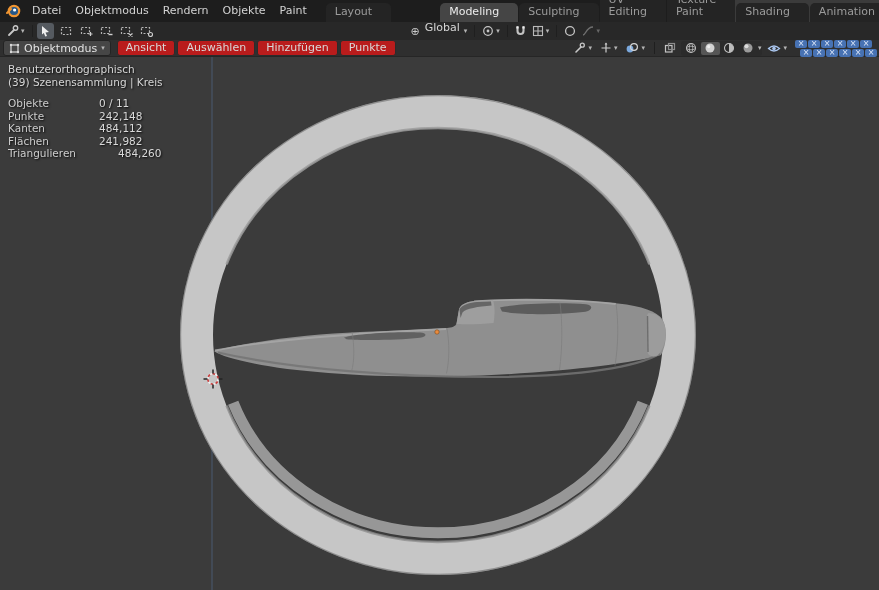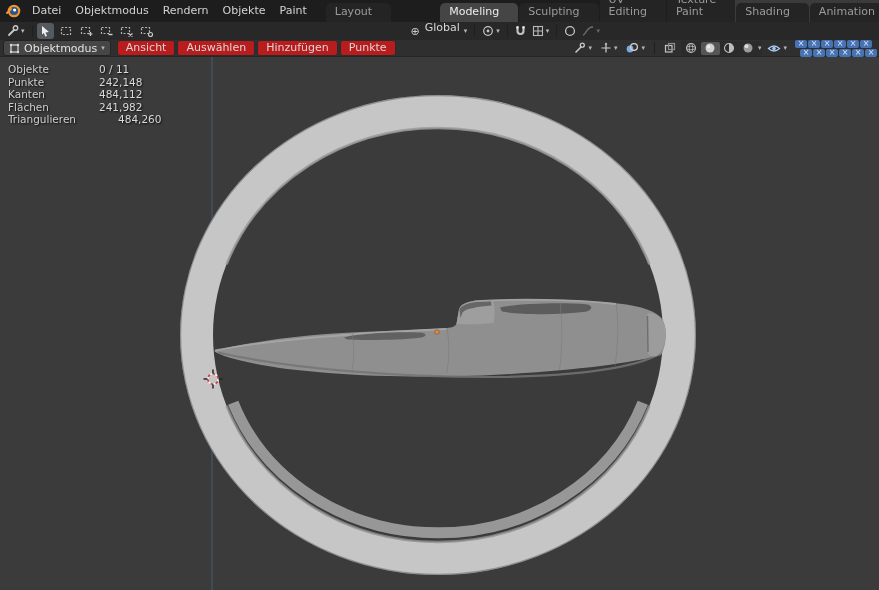--- a/index.html
+++ b/index.html
@@ -272,20 +272,24 @@
           <span class="xbtn">×</span>
         </div>
       </div>
     </div>
   </div>
 
   <div class="viewport">
 
     <div class="stats">
       <div class="block">
+        <div>Benutzerorthographisch</div>
+        <div>(39) Szenensammlung | Kreis</div>
+      </div>
+      <div class="block">
         <div class="stat-row">
           <span class="stat-label">Objekte</span>
           <span class="stat-value">0 / 11</span>
         </div>
         <div class="stat-row">
           <span class="stat-label">Punkte</span>
           <span class="stat-value">242,148</span>
         </div>
         <div class="stat-row">
           <span class="stat-label">Kanten</span>

